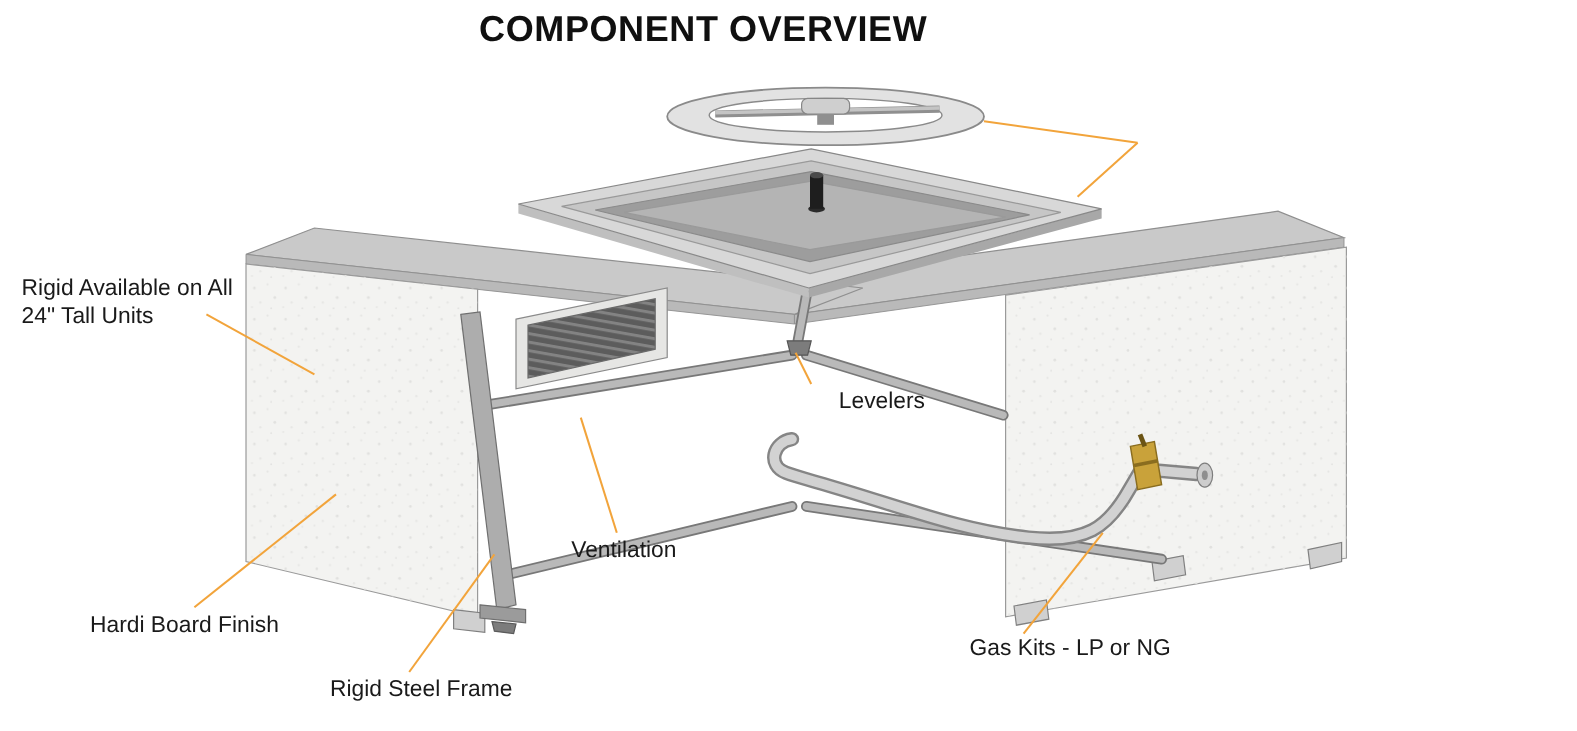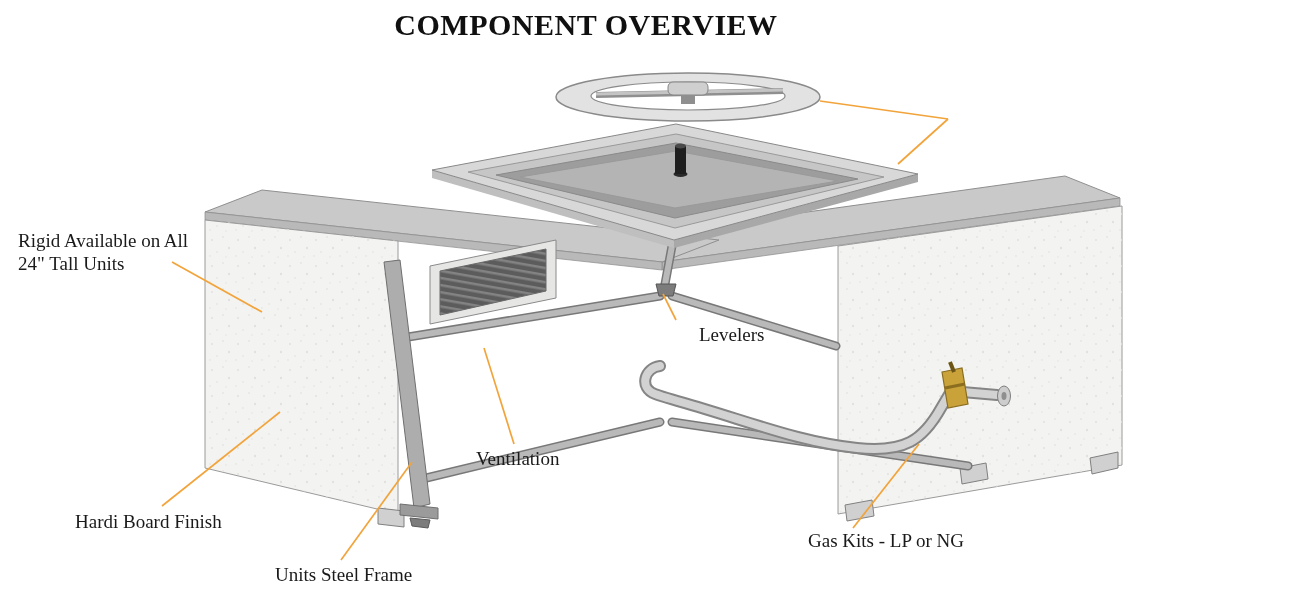--- a/index.html
+++ b/index.html
@@ -1,18 +1,18 @@
 <!DOCTYPE html>
 <html style="--leader: #F2A43B; --text: #1A1A1A; --title: #101010; --background: #FFFFFF; --counter: #C9C9C9; --panel: #F3F3F1; --steel: #ADADAD; --brass: #C9A23A;"><head>
 <meta charset="utf-8">
 <style>
   html,body{margin:0;padding:0;background:#ffffff;}
   .canvas{
     position:relative;width:1172px;height:609px;background:var(--background,#fff);
-    font-family:Liberation Serif, serif;overflow:hidden;border-radius:31px;
+    font-family:Liberation Sans, sans-serif;overflow:hidden;border-radius:31px;
   }
   .illustration{position:absolute;left:0;top:0;width:1314px;height:609px;}
   .page-title{
     position:absolute;top:8px;left:0;width:100%;text-align:center;
     font-size:30px;font-weight:700;letter-spacing:0.5px;color:var(--title,#111);
   }
   .callout{
     position:absolute;font-size:19px;color:var(--text,#1a1a1a);
     white-space:nowrap;line-height:23px;
   }
@@ -153,16 +153,16 @@
 
 
   <div class="callout lbl-door">
     <span>Rigid Available on All</span><br>
     <span>24" Tall Units</span>
   </div>
 
   <div class="callout lbl-levelers">Levelers</div>
   <div class="callout lbl-vent">Ventilation</div>
   <div class="callout lbl-hardi">Hardi Board Finish</div>
-  <div class="callout lbl-rigid">Units Steel Frame</div>
+  <div class="callout lbl-rigid">Rigid Steel Frame</div>
   <div class="callout lbl-gas">Gas Kits - LP or NG</div>
 
 </div>
 
 </body></html>

